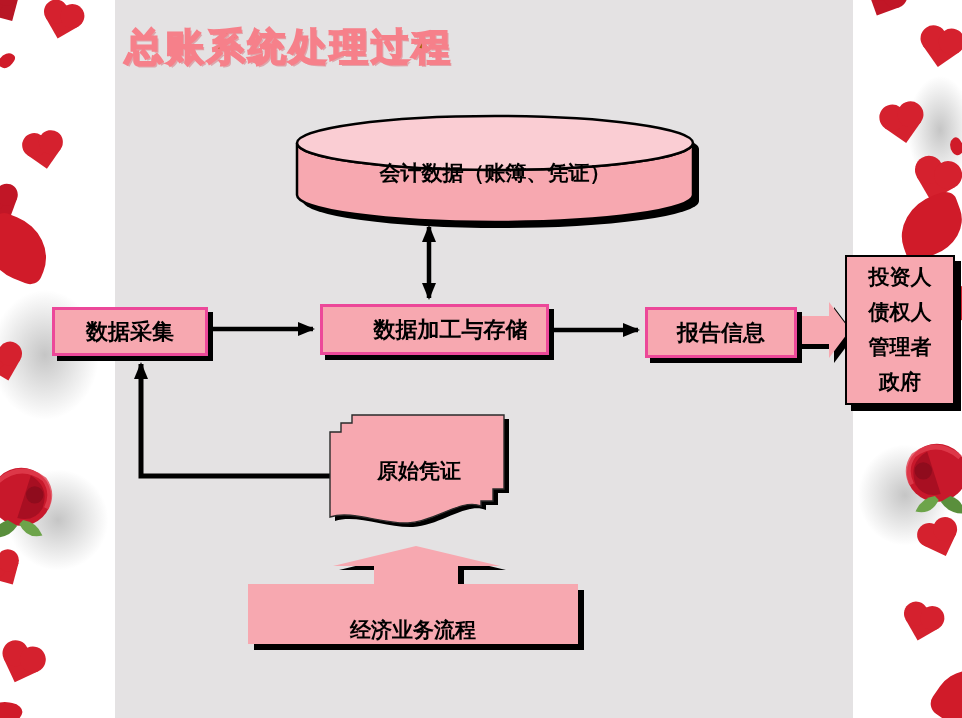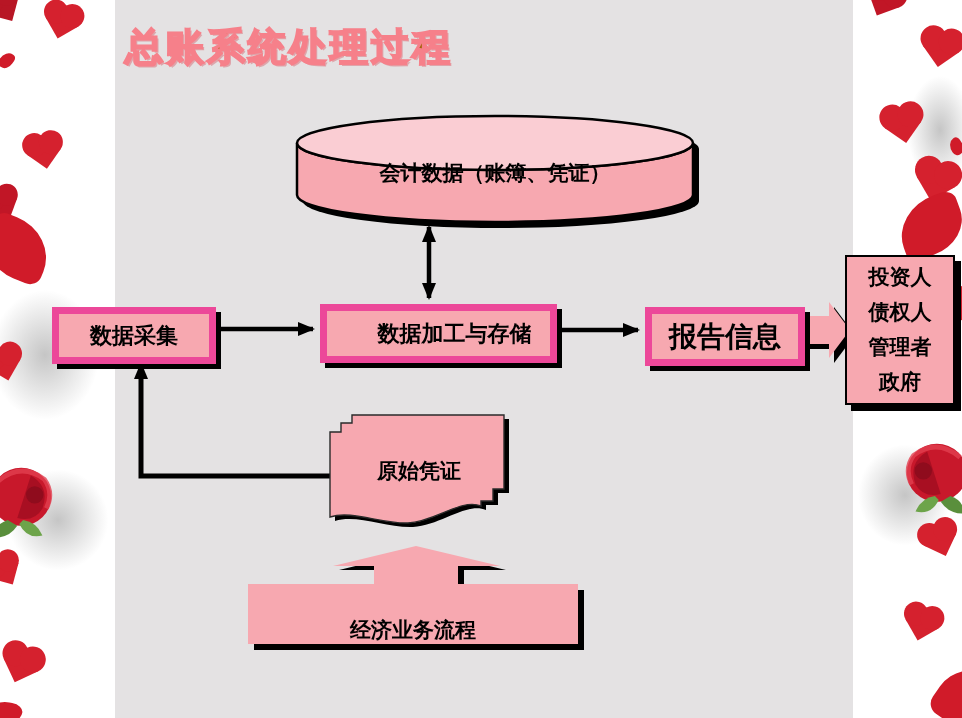--- a/index.html
+++ b/index.html
@@ -19,29 +19,29 @@
     font-size:38px;font-weight:bold;letter-spacing:3px;
     color:#a16207;
     -webkit-text-stroke:2px #f6808a;
     text-shadow:2px 2px 0 rgba(214,90,102,.45);
     font-family:"Liberation Sans", sans-serif;
   }
   
   .pbox{
     position:absolute;z-index:3;
     background:#f7a8b0;
-    border:7px solid #ec4899;
+    border:3px solid #ec4899;
     box-shadow:5px 5px 0 0 #000;
     display:flex;align-items:center;justify-content:center;
     font-family:"Liberation Serif", serif;
     font-weight:bold;color:#000;
   }
   .box-collect{left:52px;top:307px;width:150px;height:43px;font-size:22px;}
   .box-process{left:320px;top:304px;width:191px;height:45px;font-size:22px;padding-left:32px;}
-  .box-report{left:645px;top:307px;width:146px;height:45px;font-size:28px;}
+  .box-report{left:645px;top:307px;width:146px;height:45px;font-size:22px;}
   .box-users{
     left:845px;top:255px;width:106px;height:146px;
     border:2px solid #000;box-shadow:6px 6px 0 0 #000;
     flex-direction:column;font-size:21px;line-height:35px;z-index:4;
   }
   .box-business{
     left:248px;top:584px;width:330px;height:60px;
     border:none;box-shadow:6px 6px 0 0 #000;font-size:21px;z-index:3;align-items:flex-end;
   }
   

